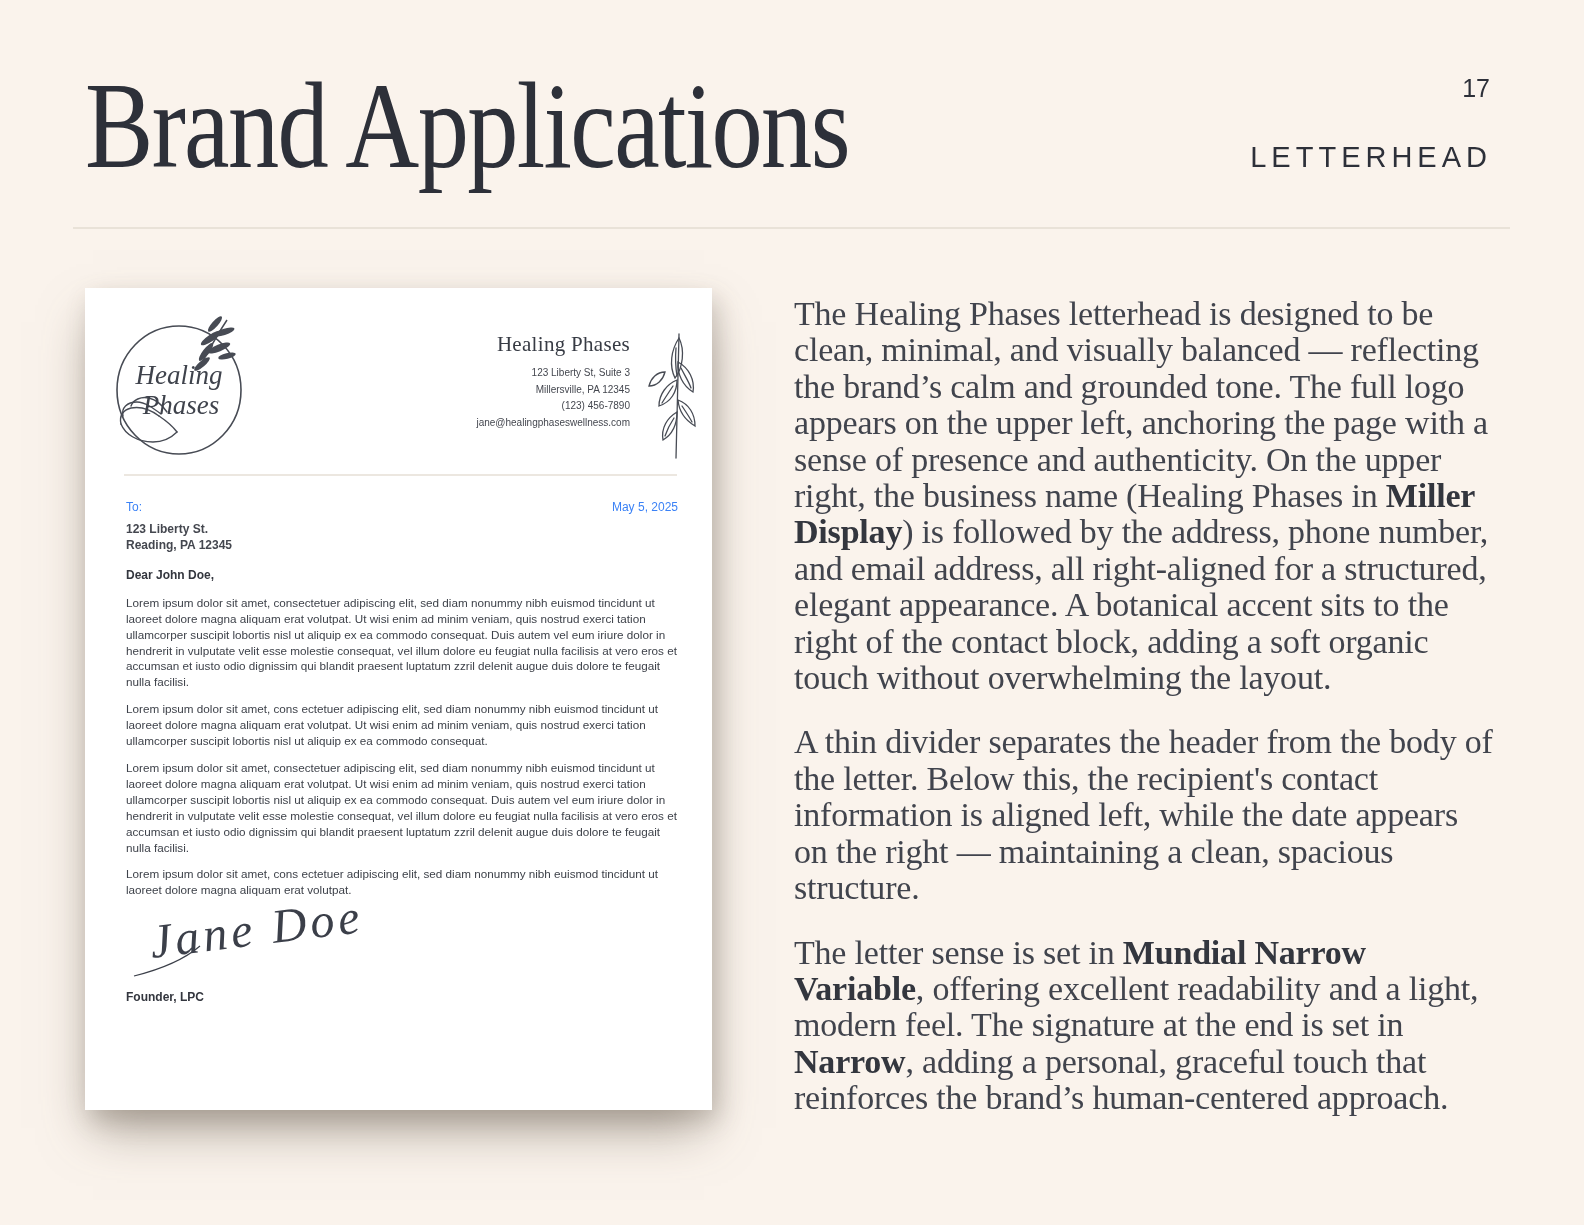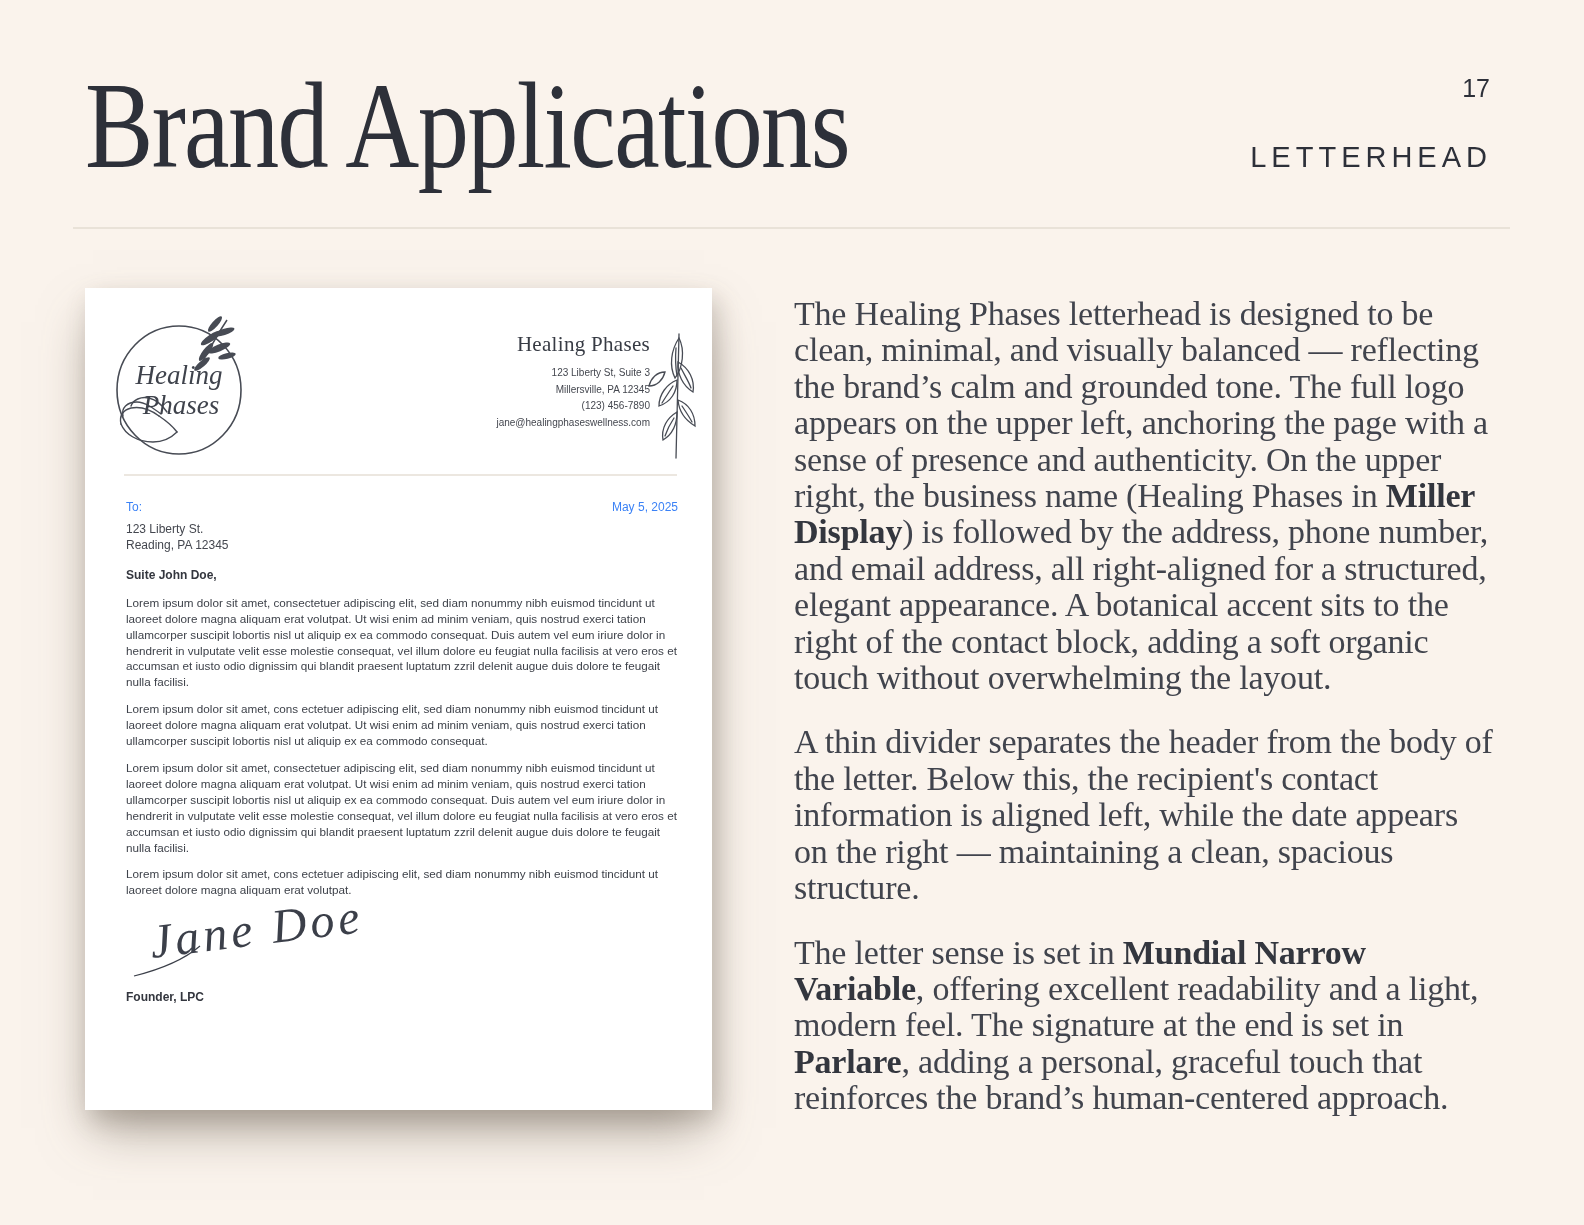--- a/index.html
+++ b/index.html
@@ -42,42 +42,42 @@
     box-shadow:0 26px 48px -8px rgba(110,98,86,0.55), 6px 10px 22px rgba(110,98,86,0.25);
   }
   .logo { position:absolute; left:22px; top:24px; width:148px; height:148px; }
   .logo svg { width:100%; height:100%; }
   .logo-script {
     font-family:"Liberation Serif", serif; font-style:italic;
     fill:#3f434c;
   }
 
   .company-block {
-    position:absolute; top:44px; right:62px; width:320px; text-align:right;
+    position:absolute; top:44px; right:82px; width:320px; text-align:right;
   }
   .company-name {
     font-family:"Liberation Serif", serif; font-size:21px; color:#373b44;
     margin-bottom:8px; letter-spacing:0.3px;
   }
   .company-line { font-size:10px; line-height:16.5px; color:#44474f; }
 
   .botanical { position:absolute; top:40px; left:560px; width:64px; height:134px; }
   .botanical svg { width:100%; height:100%; }
 
   .letter-divider {
     position:absolute; top:186px; left:39px; width:553px; height:2px; background:#ece7e0;
   }
 
   .letter-body {
     position:absolute; left:41px; right:34px; top:212px;
     font-size:11.7px; line-height:15.9px; color:#3e424a;
   }
   .to-row { display:flex; justify-content:space-between; font-size:12px; color:#3b82f6;gap:44px; }
   .recipient-name { font-weight:700; font-size:12.3px; margin-top:7px; color:#33363e; }
-  .recipient-addr { font-size:12px; margin-top:5px; line-height:16px; color:#44474f; }
+  .recipient-addr { font-size:12px; margin-top:5px; line-height:16px; color:#44474f;font-weight:bold; }
   .salutation { font-weight:700; font-size:12px; margin-top:15px; color:#33363e; }
   .letter-body p.lorem { margin-top:11px; }
   .closing { font-weight:700; font-size:12px; margin-top:14px; color:#33363e; }
   .signature { margin-top:4px; height:86px; width:280px; }
   .signature svg { width:100%; height:100%; overflow:visible; }
   .sig-text {
     font-family:"Liberation Serif", serif; font-style:italic;
     fill:#3b3f49; letter-spacing:4px;
   }
   .signature-title { font-weight:700; font-size:12px; color:#33363e; margin-top:2px; }
@@ -161,34 +161,34 @@
 
     <div class="letter-body">
       <div class="to-row">
         <span>To:</span>
         <span>May 5, 2025</span>
       </div>
       <div class="recipient-addr">
         <div>123 Liberty St.</div>
         <div>Reading, PA 12345</div>
       </div>
-      <div class="salutation">Suite John Doe,</div>
+      <div class="salutation">Dear John Doe,</div>
       <p class="lorem">Lorem ipsum dolor sit amet, consectetuer adipiscing elit, sed diam nonummy nibh euismod tincidunt ut laoreet dolore magna aliquam erat volutpat. Ut wisi enim ad minim veniam, quis nostrud exerci tation ullamcorper suscipit lobortis nisl ut aliquip ex ea commodo consequat. Duis autem vel eum iriure dolor in hendrerit in vulputate velit esse molestie consequat, vel illum dolore eu feugiat nulla facilisis at vero eros et accumsan et iusto odio dignissim qui blandit praesent luptatum zzril delenit augue duis dolore te feugait nulla facilisi.</p>
       <p class="lorem">Lorem ipsum dolor sit amet, cons ectetuer adipiscing elit, sed diam nonummy nibh euismod tincidunt ut laoreet dolore magna aliquam erat volutpat. Ut wisi enim ad minim veniam, quis nostrud exerci tation ullamcorper suscipit lobortis nisl ut aliquip ex ea commodo consequat.</p>
       <p class="lorem">Lorem ipsum dolor sit amet, consectetuer adipiscing elit, sed diam nonummy nibh euismod tincidunt ut laoreet dolore magna aliquam erat volutpat. Ut wisi enim ad minim veniam, quis nostrud exerci tation ullamcorper suscipit lobortis nisl ut aliquip ex ea commodo consequat. Duis autem vel eum iriure dolor in hendrerit in vulputate velit esse molestie consequat, vel illum dolore eu feugiat nulla facilisis at vero eros et accumsan et iusto odio dignissim qui blandit praesent luptatum zzril delenit augue duis dolore te feugait nulla facilisi.</p>
       <p class="lorem">Lorem ipsum dolor sit amet, cons ectetuer adipiscing elit, sed diam nonummy nibh euismod tincidunt ut laoreet dolore magna aliquam erat volutpat.</p>
       <div class="signature">
         <svg viewBox="0 0 280 86">
           <path d="M8,74 C40,66 60,56 74,44" stroke="#3b3f49" stroke-width="1.2" fill="none"></path>
           <text x="26" y="56" font-size="48" class="sig-text" transform="rotate(-7 26 56)">Jane Doe</text>
         </svg>
       </div>
       <div class="signature-title">Founder, LPC</div>
     </div>
   </div>
 
   <div class="description">
     <p><span>The Healing Phases letterhead is designed to be clean, minimal, and visually balanced — reflecting the brand’s calm and grounded tone. The full logo appears on the upper left, anchoring the page with a sense of presence and authenticity. On the upper right, the business name (Healing Phases in </span><b>Miller Display</b><span>) is followed by the address, phone number, and email address, all right-aligned for a structured, elegant appearance. A botanical accent sits to the right of the contact block, adding a soft organic touch without overwhelming the layout.</span></p>
     <p><span>A thin divider separates the header from the body of the letter. Below this, the recipient's contact information is aligned left, while the date appears on the right — maintaining a clean, spacious structure.</span></p>
-    <p><span>The letter sense is set in </span><b>Mundial Narrow Variable</b><span>, offering excellent readability and a light, modern feel. The signature at the end is set in </span><b>Parlare</b><span>, adding a personal, graceful touch that reinforces the brand’s human-centered approach.</span></p>
+    <p><span>The letter sense is set in </span><b>Mundial Narrow Variable</b><span>, offering excellent readability and a light, modern feel. The signature at the end is set in </span><b>Narrow</b><span>, adding a personal, graceful touch that reinforces the brand’s human-centered approach.</span></p>
   </div>
 
 </div>
 
 </body></html>

